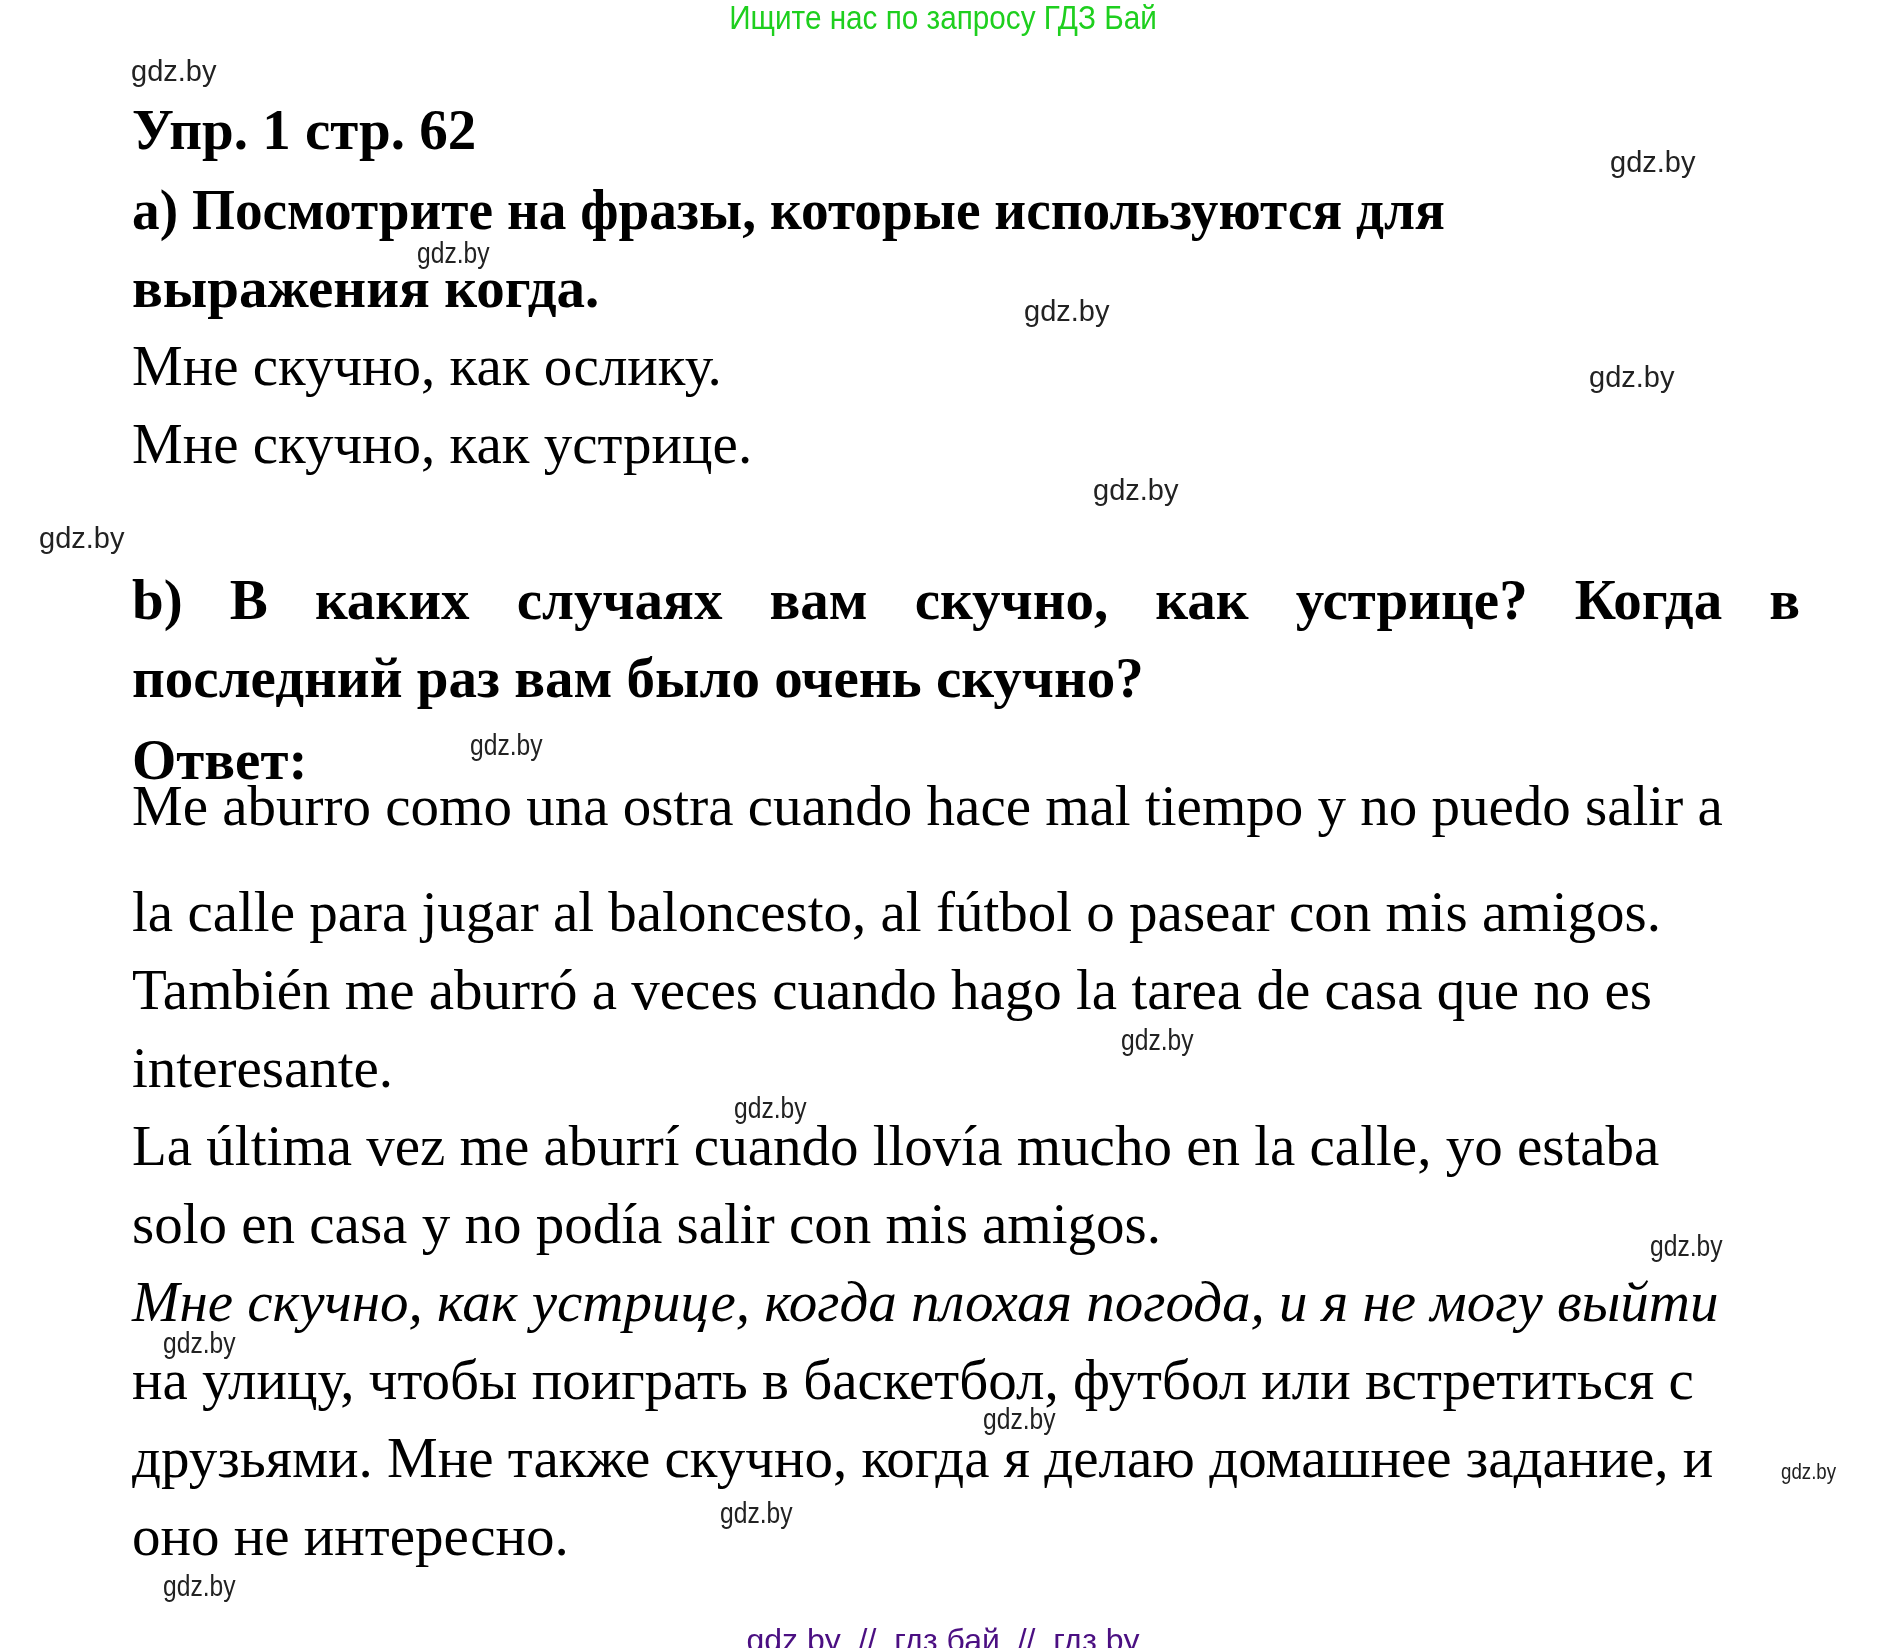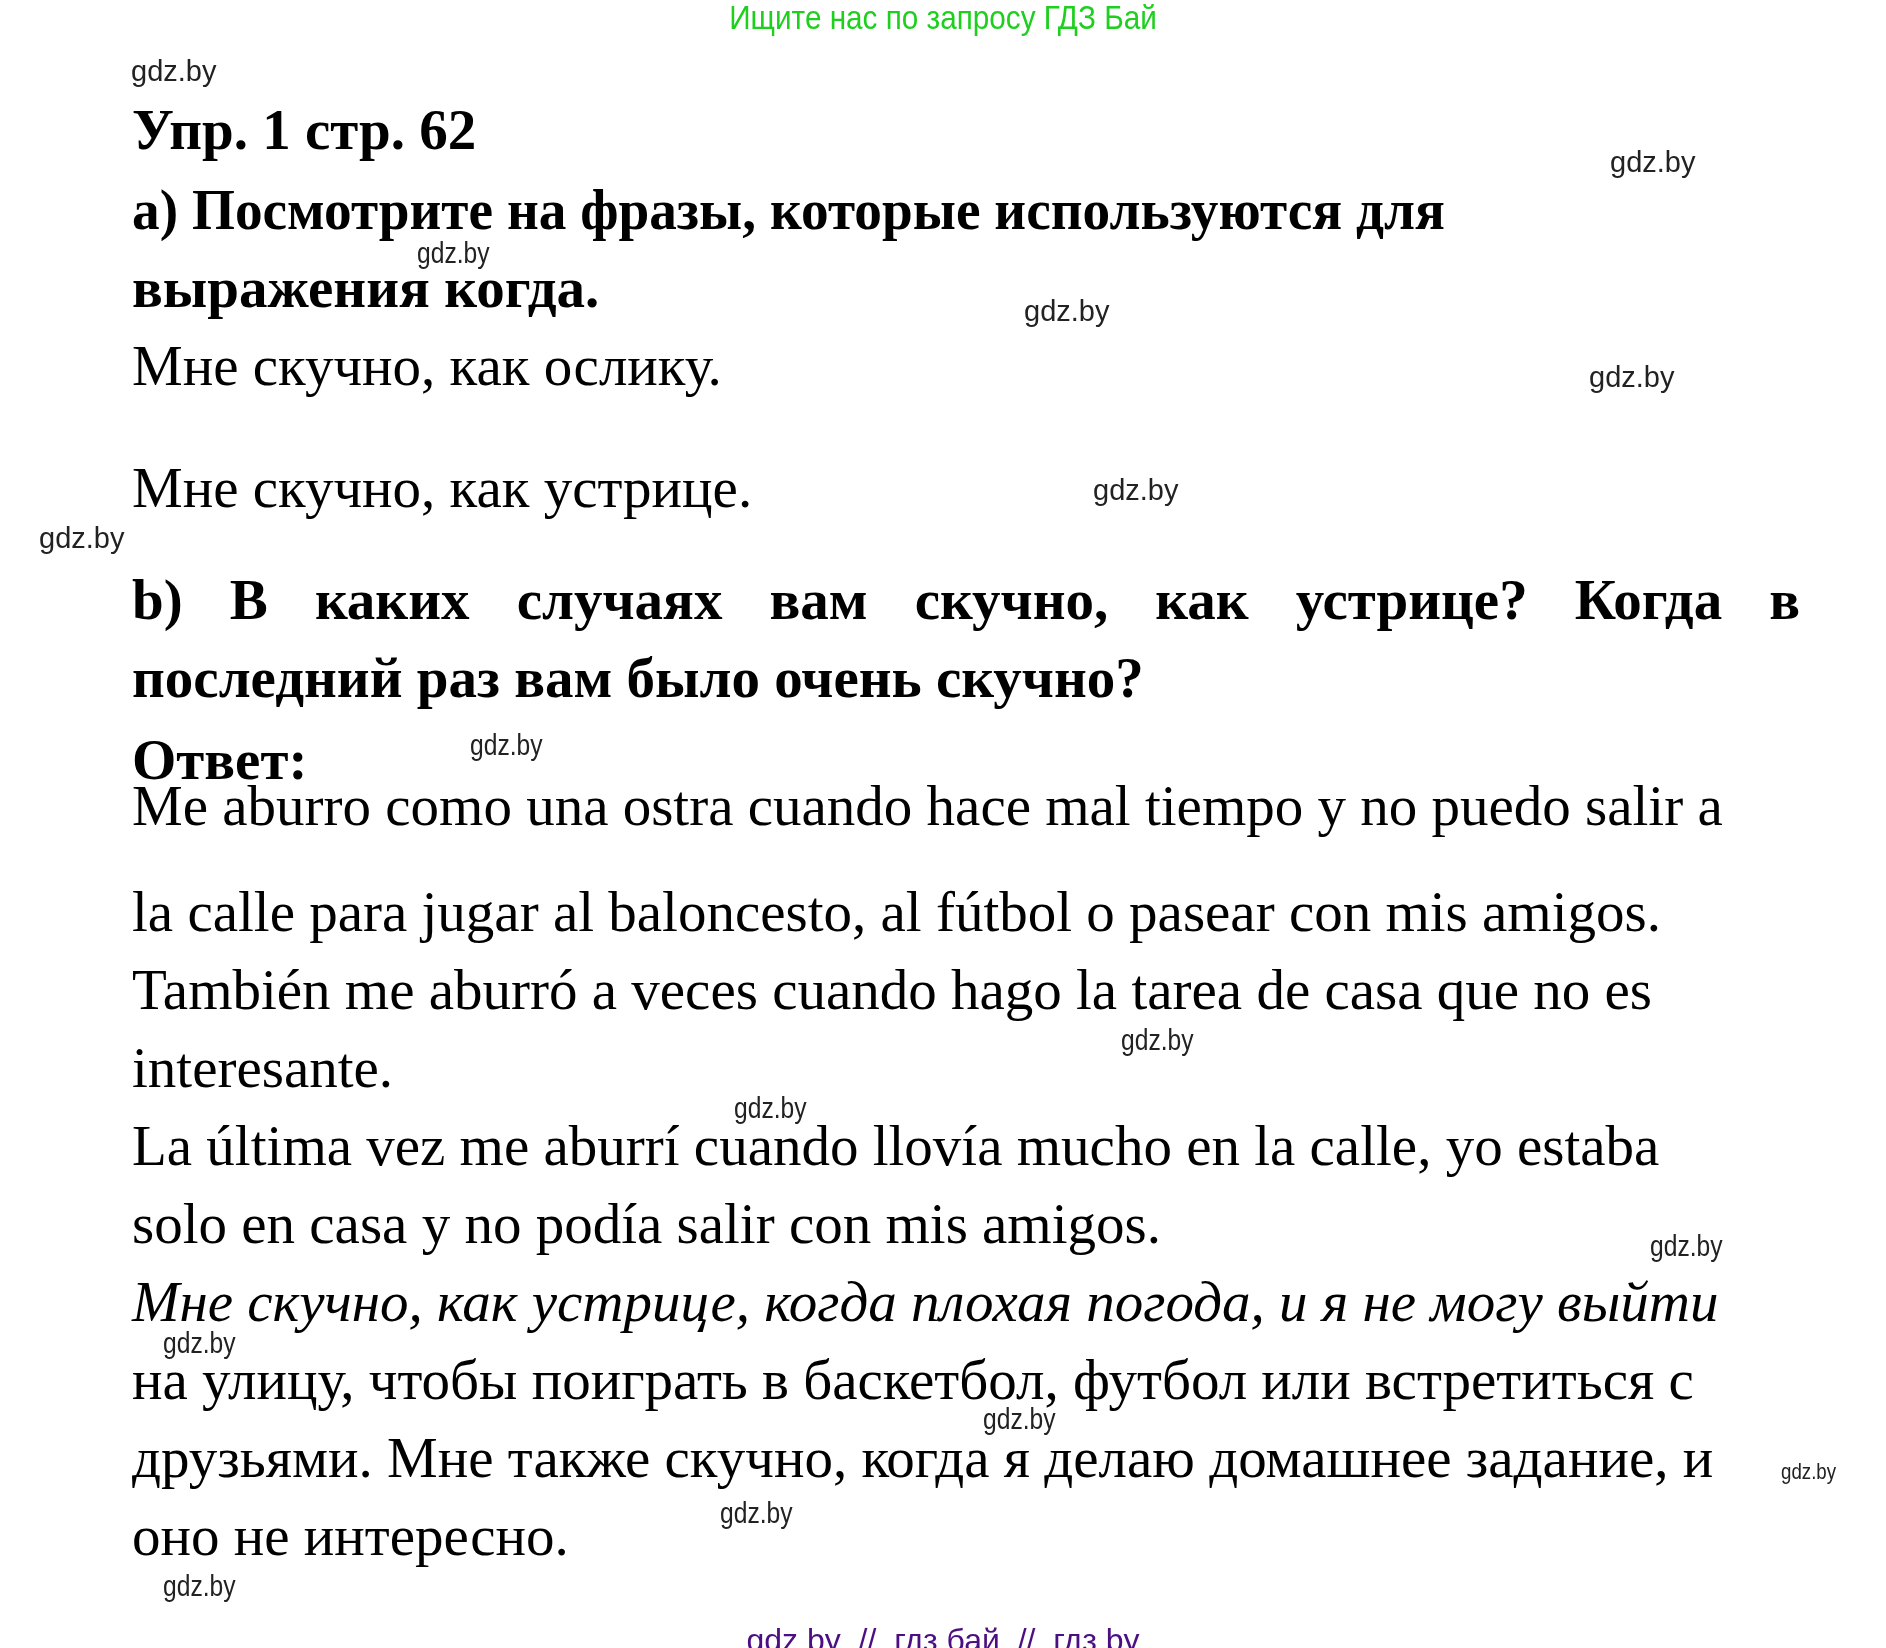--- a/index.html
+++ b/index.html
@@ -31,21 +31,21 @@
 </head>
 <body>
 
 <div class="banner">Ищите нас по запросу ГДЗ Бай</div>
 
 <div class="line bold" style="top:98px;">Упр. 1 стр. 62</div>
 
 <div class="line bold sx" style="top:178px; transform:scaleX(0.97);">a) Посмотрите на фразы, которые используются для</div>
 <div class="line bold" style="top:256px;">выражения когда.</div>
 <div class="line" style="top:334px;">Мне скучно, как ослику.</div>
-<div class="line" style="top:412px;margin-top:44px;">Мне скучно, как устрице.</div>
+<div class="line" style="top:412px;">Мне скучно, как устрице.</div>
 
 <div class="line bold justify" style="top:568px;">b) В каких случаях вам скучно, как устрице? Когда в</div>
 <div class="line bold" style="top:646px;">последний раз вам было очень скучно?</div>
 
 <div class="line bold" style="top:728px;">Ответ:</div>
 <div class="line" style="top:774px;">Me aburro como una ostra cuando hace mal tiempo y no puedo salir a</div>
 <div class="line" style="top:880px;">la calle para jugar al baloncesto, al fútbol o pasear con mis amigos.</div>
 <div class="line" style="top:958px;">También me aburró a veces cuando hago la tarea de casa que no es</div>
 <div class="line" style="top:1036px;">interesante.</div>
 <div class="line" style="top:1114px;">La última vez me aburrí cuando llovía mucho en la calle, yo estaba</div>

